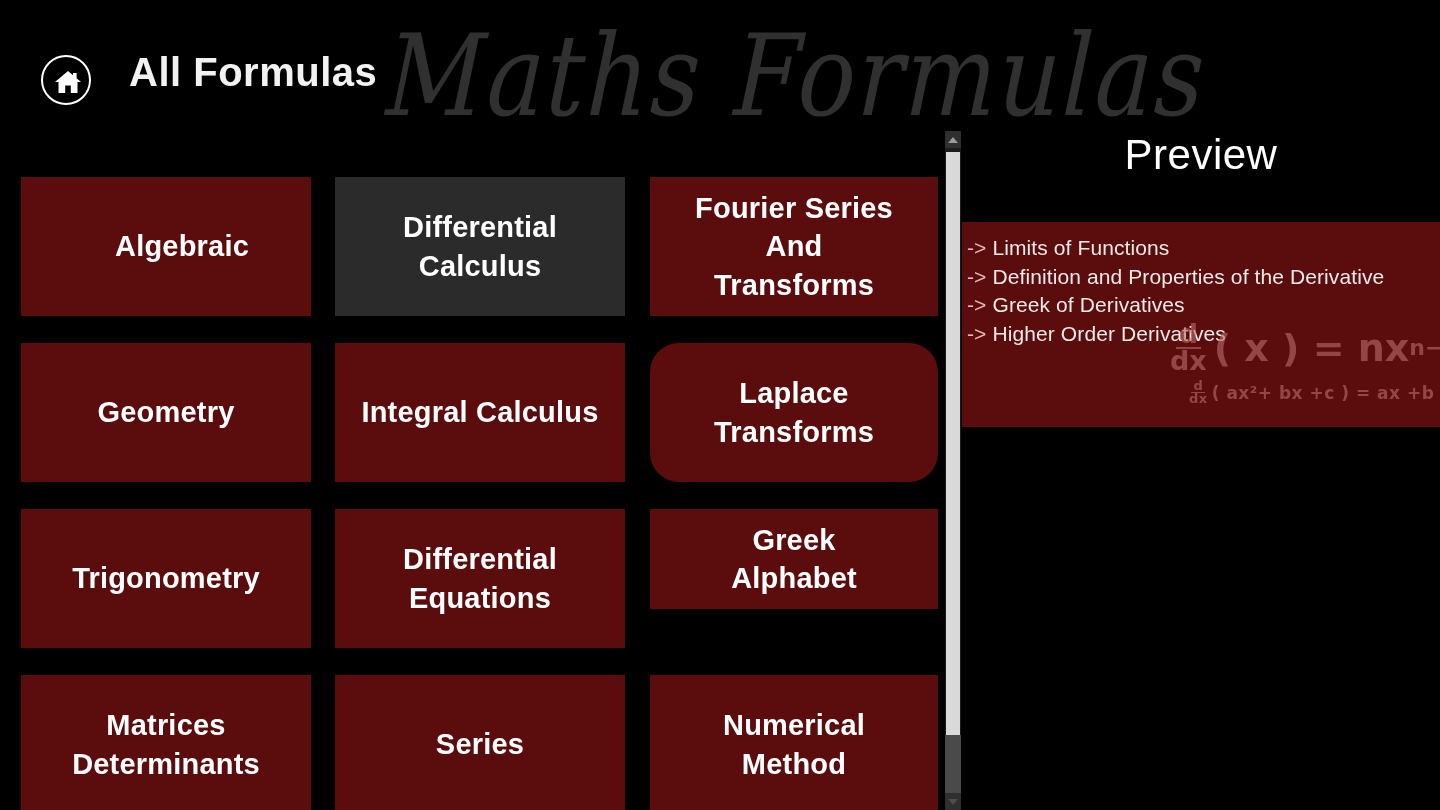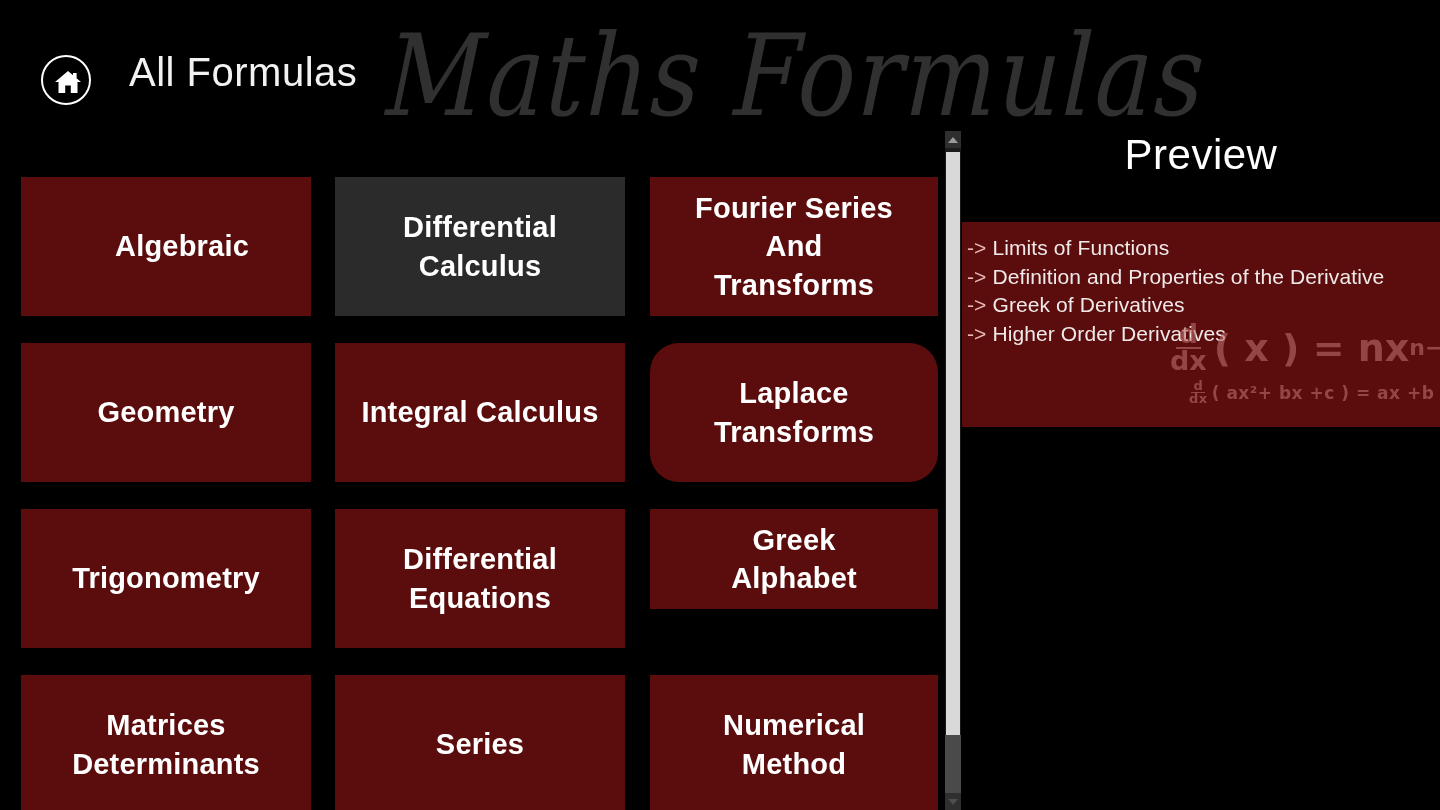--- a/index.html
+++ b/index.html
@@ -29,21 +29,21 @@
     width: 50px; height: 50px;
     border: 2.5px solid #ffffff;
     border-radius: 50%;
     box-sizing: border-box;
   }
   .home-btn svg { position: absolute; left: 11px; top: 12px; }
   .app-title {
     position: absolute;
     left: 129px; top: 50px;
     font-size: 40px;
-    font-weight: 400;
+    font-weight: 700;
     letter-spacing: 0.5px;
     color: #f2f2f2;
     white-space: nowrap;
   }
   .watermark {
     position: absolute;
     left: 390px; top: 10px;
     font-family: "DejaVu Serif", serif;
     font-size: 96px;
     font-weight: 400;

